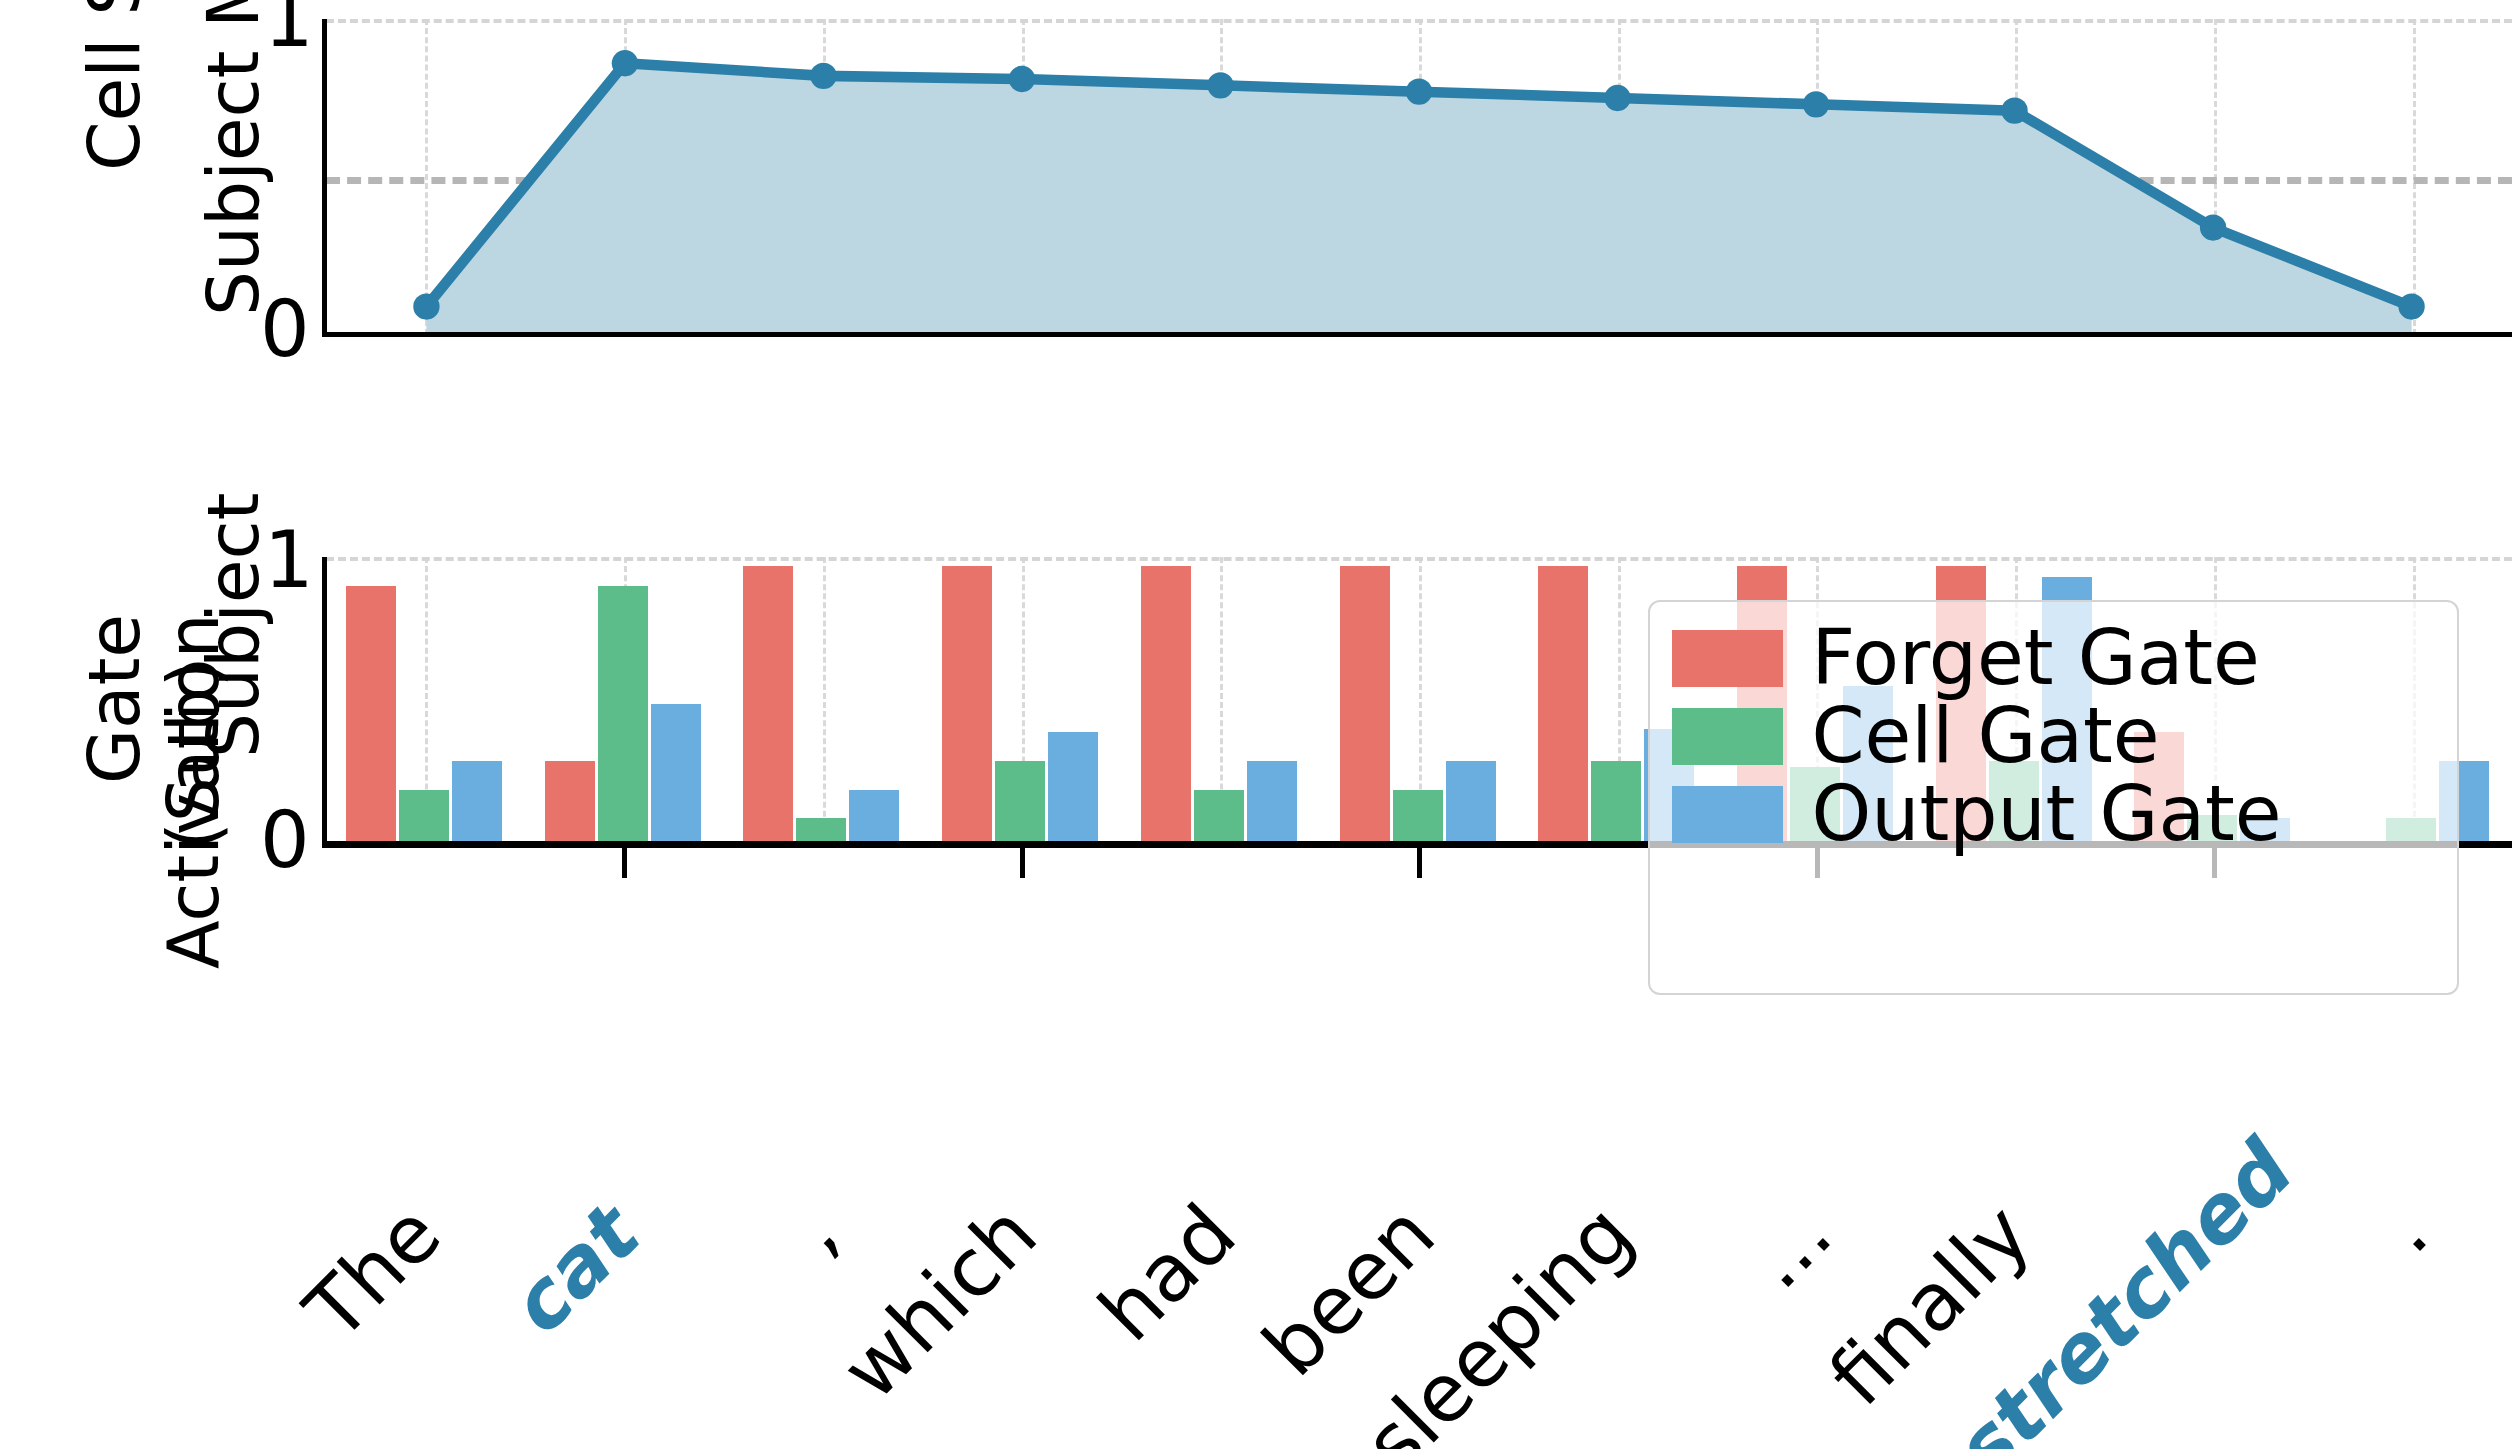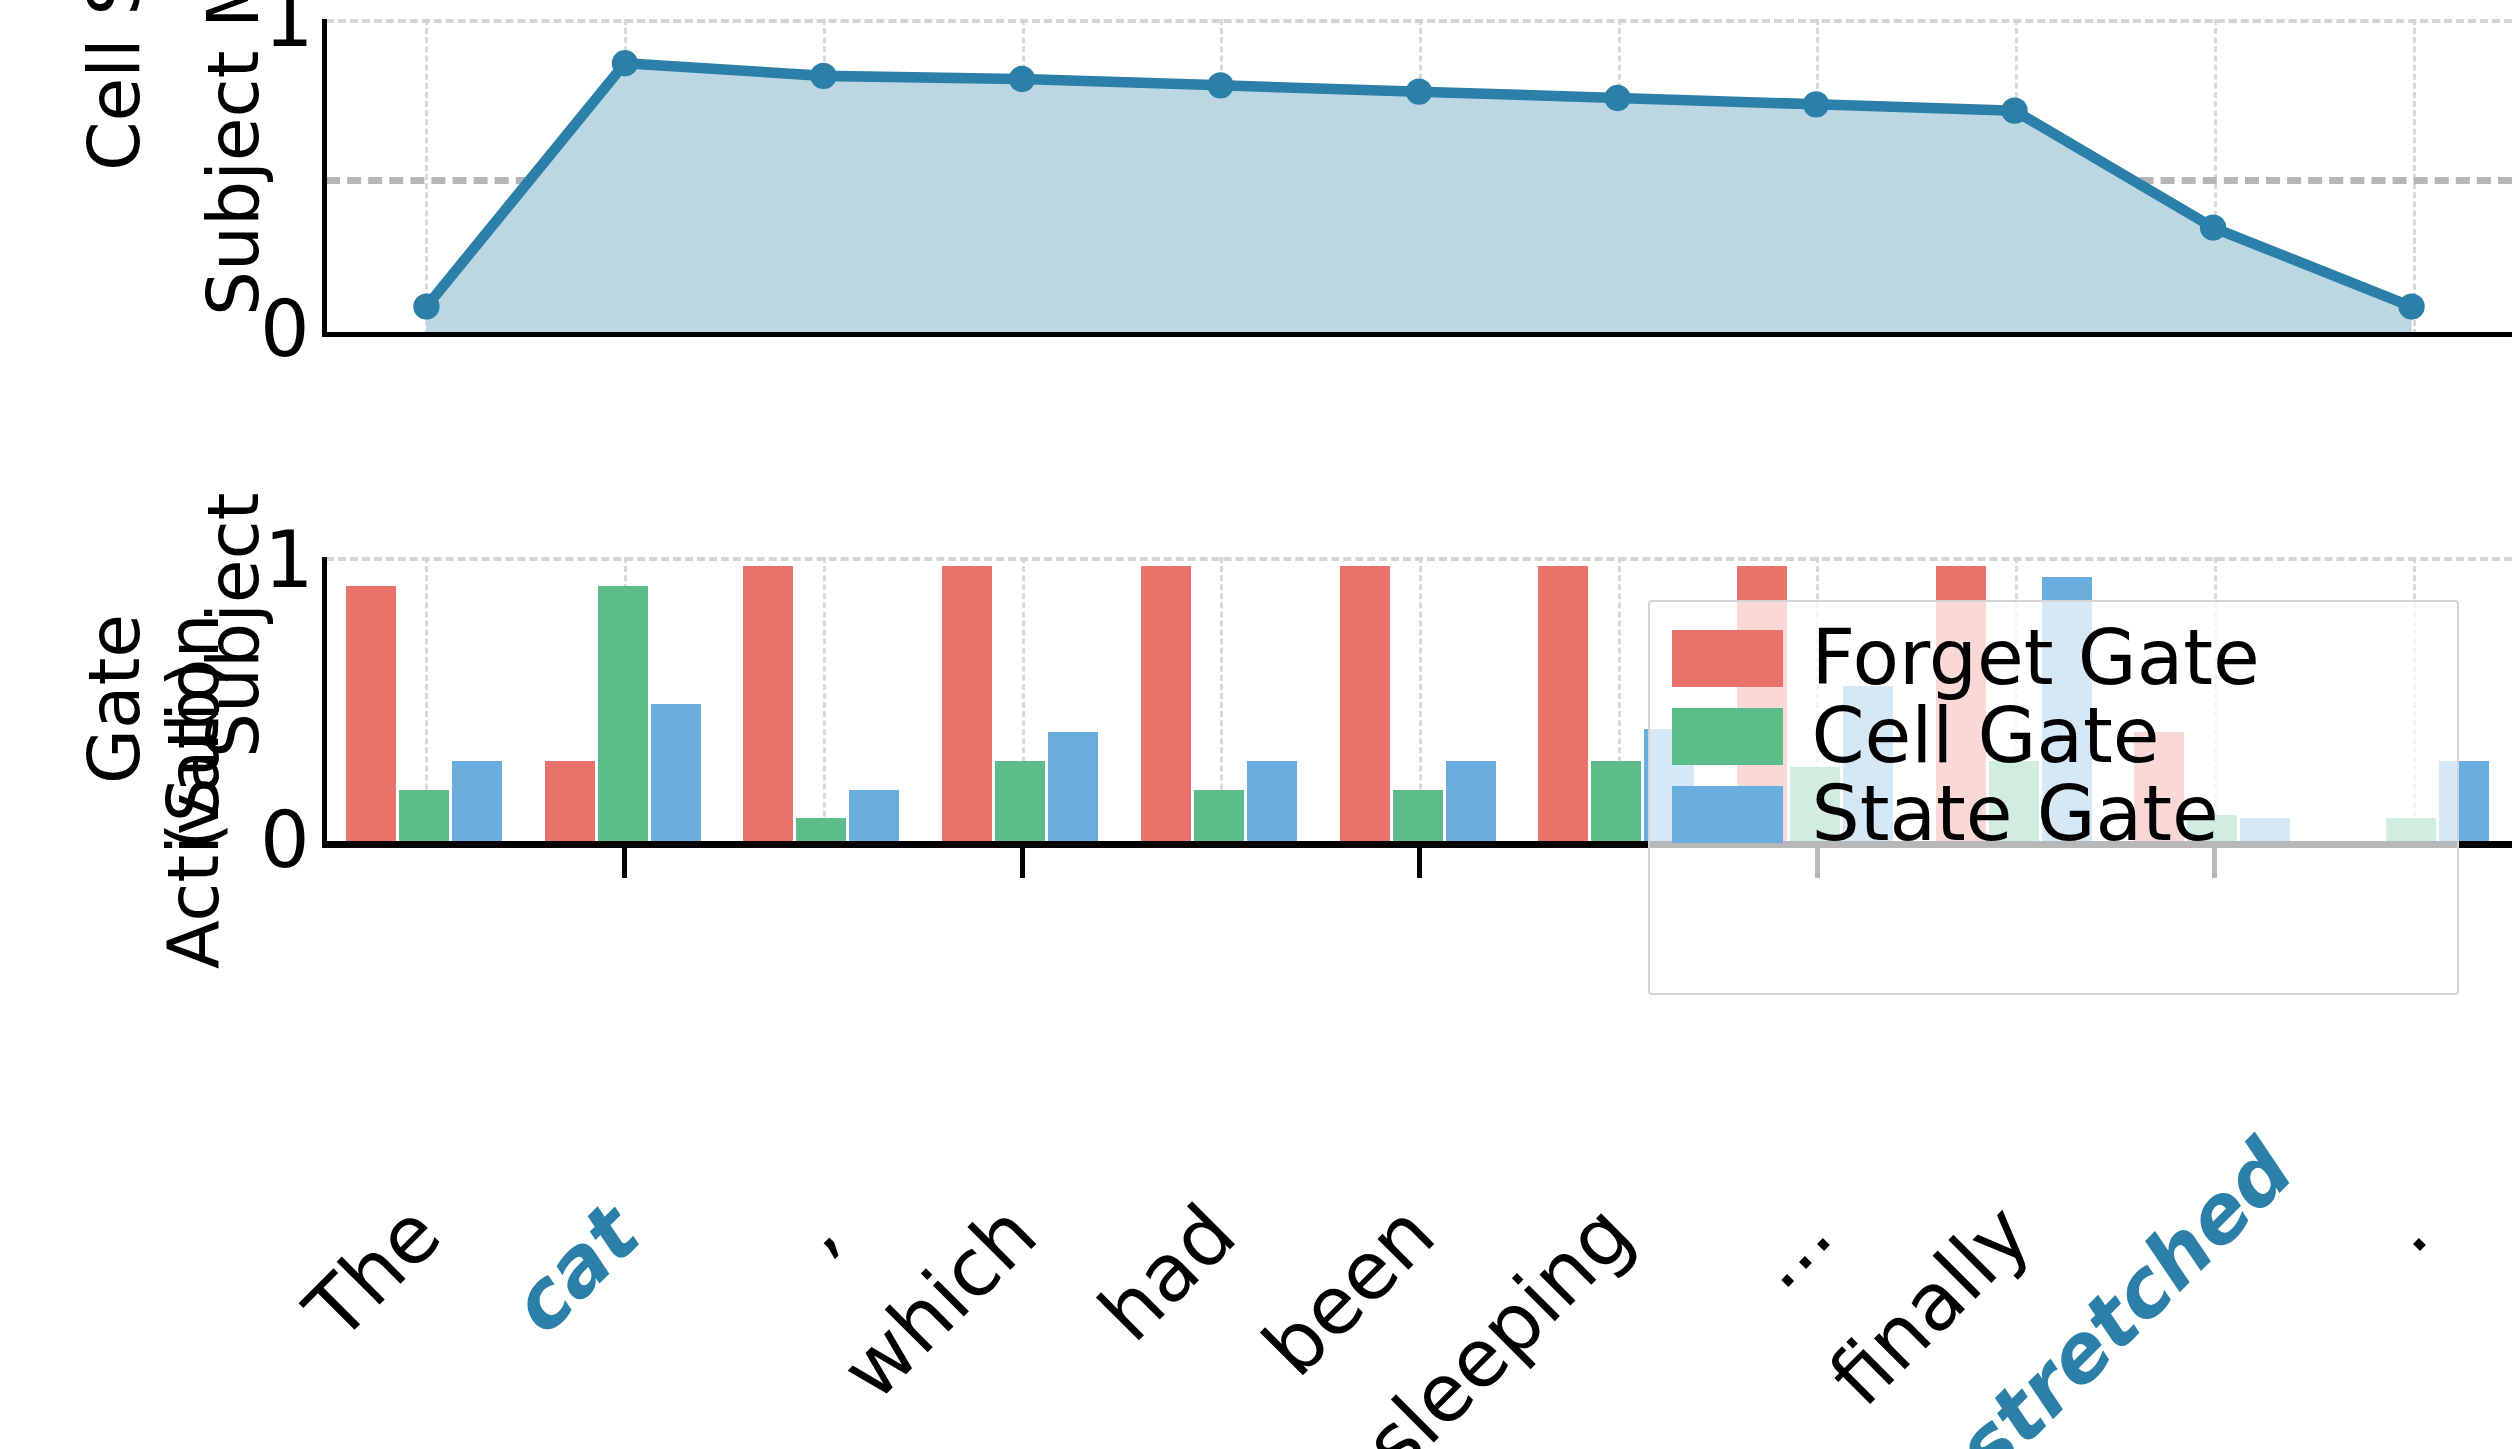--- a/index.html
+++ b/index.html
@@ -29,21 +29,21 @@
   
   svg.line-svg{position:absolute;left:0;top:0;overflow:visible;}
 
   
   .bar{position:absolute;bottom:0;}
 
   
   .legend{
     position:absolute;
     border:2.6px solid #d4d4d4;
-    border-radius:4px;
+    border-radius:12px;
     background:rgba(255,255,255,0.72);
     box-sizing:border-box;
     padding:17px 22.4px;
   }
   .legend-row{display:flex;align-items:center;height:78px;}
   .legend-swatch{width:111px;height:57px;margin-right:28px;flex:none;}
   .legend-text{font-size:76px;color:#000;line-height:1;white-space:nowrap;}
 
   
   .xlab{
@@ -185,21 +185,21 @@
   <div class="legend-row">
     <span class="legend-swatch" style="background: rgb(232, 115, 106);"></span>
     <span class="legend-text">Forget Gate</span>
   </div>
   <div class="legend-row">
     <span class="legend-swatch" style="background: rgb(92, 189, 139);"></span>
     <span class="legend-text">Cell Gate</span>
   </div>
   <div class="legend-row">
     <span class="legend-swatch" style="background: rgb(106, 174, 224);"></span>
-    <span class="legend-text">State Gate</span>
+    <span class="legend-text">Output Gate</span>
   </div>
 </div>
 
 <div id="xlabels">
     <div class="xlab" style="left: 83px; top: 1180px; width: 343px;">The</div>
     <div class="xlab hl" style="left: 282px; top: 1180px; width: 343px;">cat</div>
     <div class="xlab" style="left: 480px; top: 1180px; width: 343px;">,</div>
     <div class="xlab" style="left: 679px; top: 1180px; width: 343px;">which</div>
     <div class="xlab" style="left: 878px; top: 1180px; width: 343px;">had</div>
     <div class="xlab" style="left: 1077px; top: 1180px; width: 343px;">been</div>

